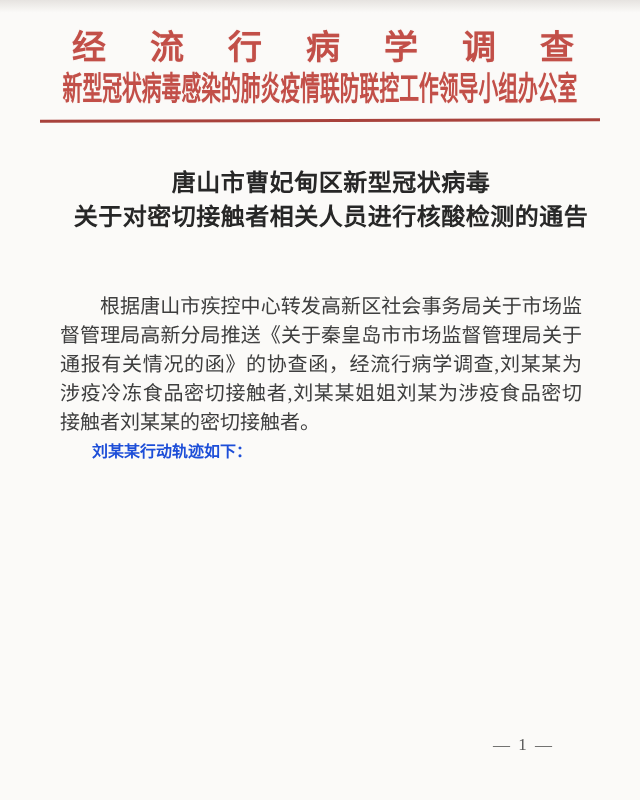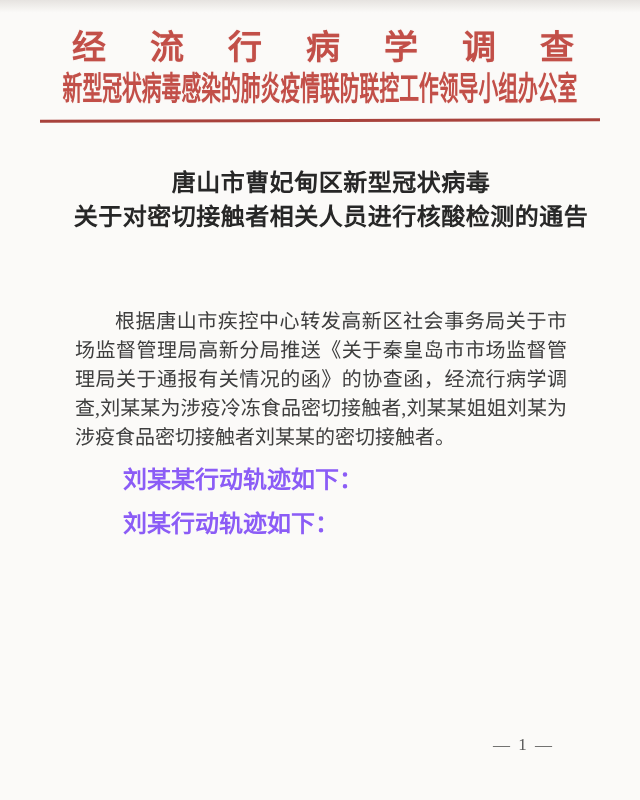--- a/index.html
+++ b/index.html
@@ -84,30 +84,30 @@
     position: absolute;
     top: 292px;
     left: 60px;
     width: 522px;
     font-size: 20px;
     line-height: 29px;
     color: #3e3e3e;
     text-align: justify;
   }
   .doc-body p {
-    margin: 15px;
+    margin: 0;
     text-indent: 2em;
   }
   .track-heading {
     margin: 0;
     text-indent: 2em;
     font-weight: 700;
-    color: #8b5cf6;
-    font-family: Liberation Mono, monospace;
-    font-size: 24px;
+    color: #1d4ed8;
+    font-family: Liberation Serif, serif;
+    font-size: 16px;
     line-height: 29px;
   }
 
   
   .page-number {
     position: absolute;
     top: 735px;
     left: 0;
     width: 554px;
     text-align: right;
@@ -130,16 +130,15 @@
 <div class="red-rule"></div>
 
 <div class="doc-title">
   <div>唐山市曹妃甸区新型冠状病毒</div>
   <div>关于对密切接触者相关人员进行核酸检测的通告</div>
 </div>
 
 <div class="doc-body">
   <p>根据唐山市疾控中心转发高新区社会事务局关于市场监督管理局高新分局推送《关于秦皇岛市市场监督管理局关于通报有关情况的函》的协查函，经流行病学调查,刘某某为涉疫冷冻食品密切接触者,刘某某姐姐刘某为涉疫食品密切接触者刘某某的密切接触者。</p>
   <p class="track-heading">刘某某行动轨迹如下：</p>
-  <p class="track-heading">刘某行动轨迹如下：</p>
 </div>
 
 <div class="page-number">— 1 —</div>
 
 </body></html>

